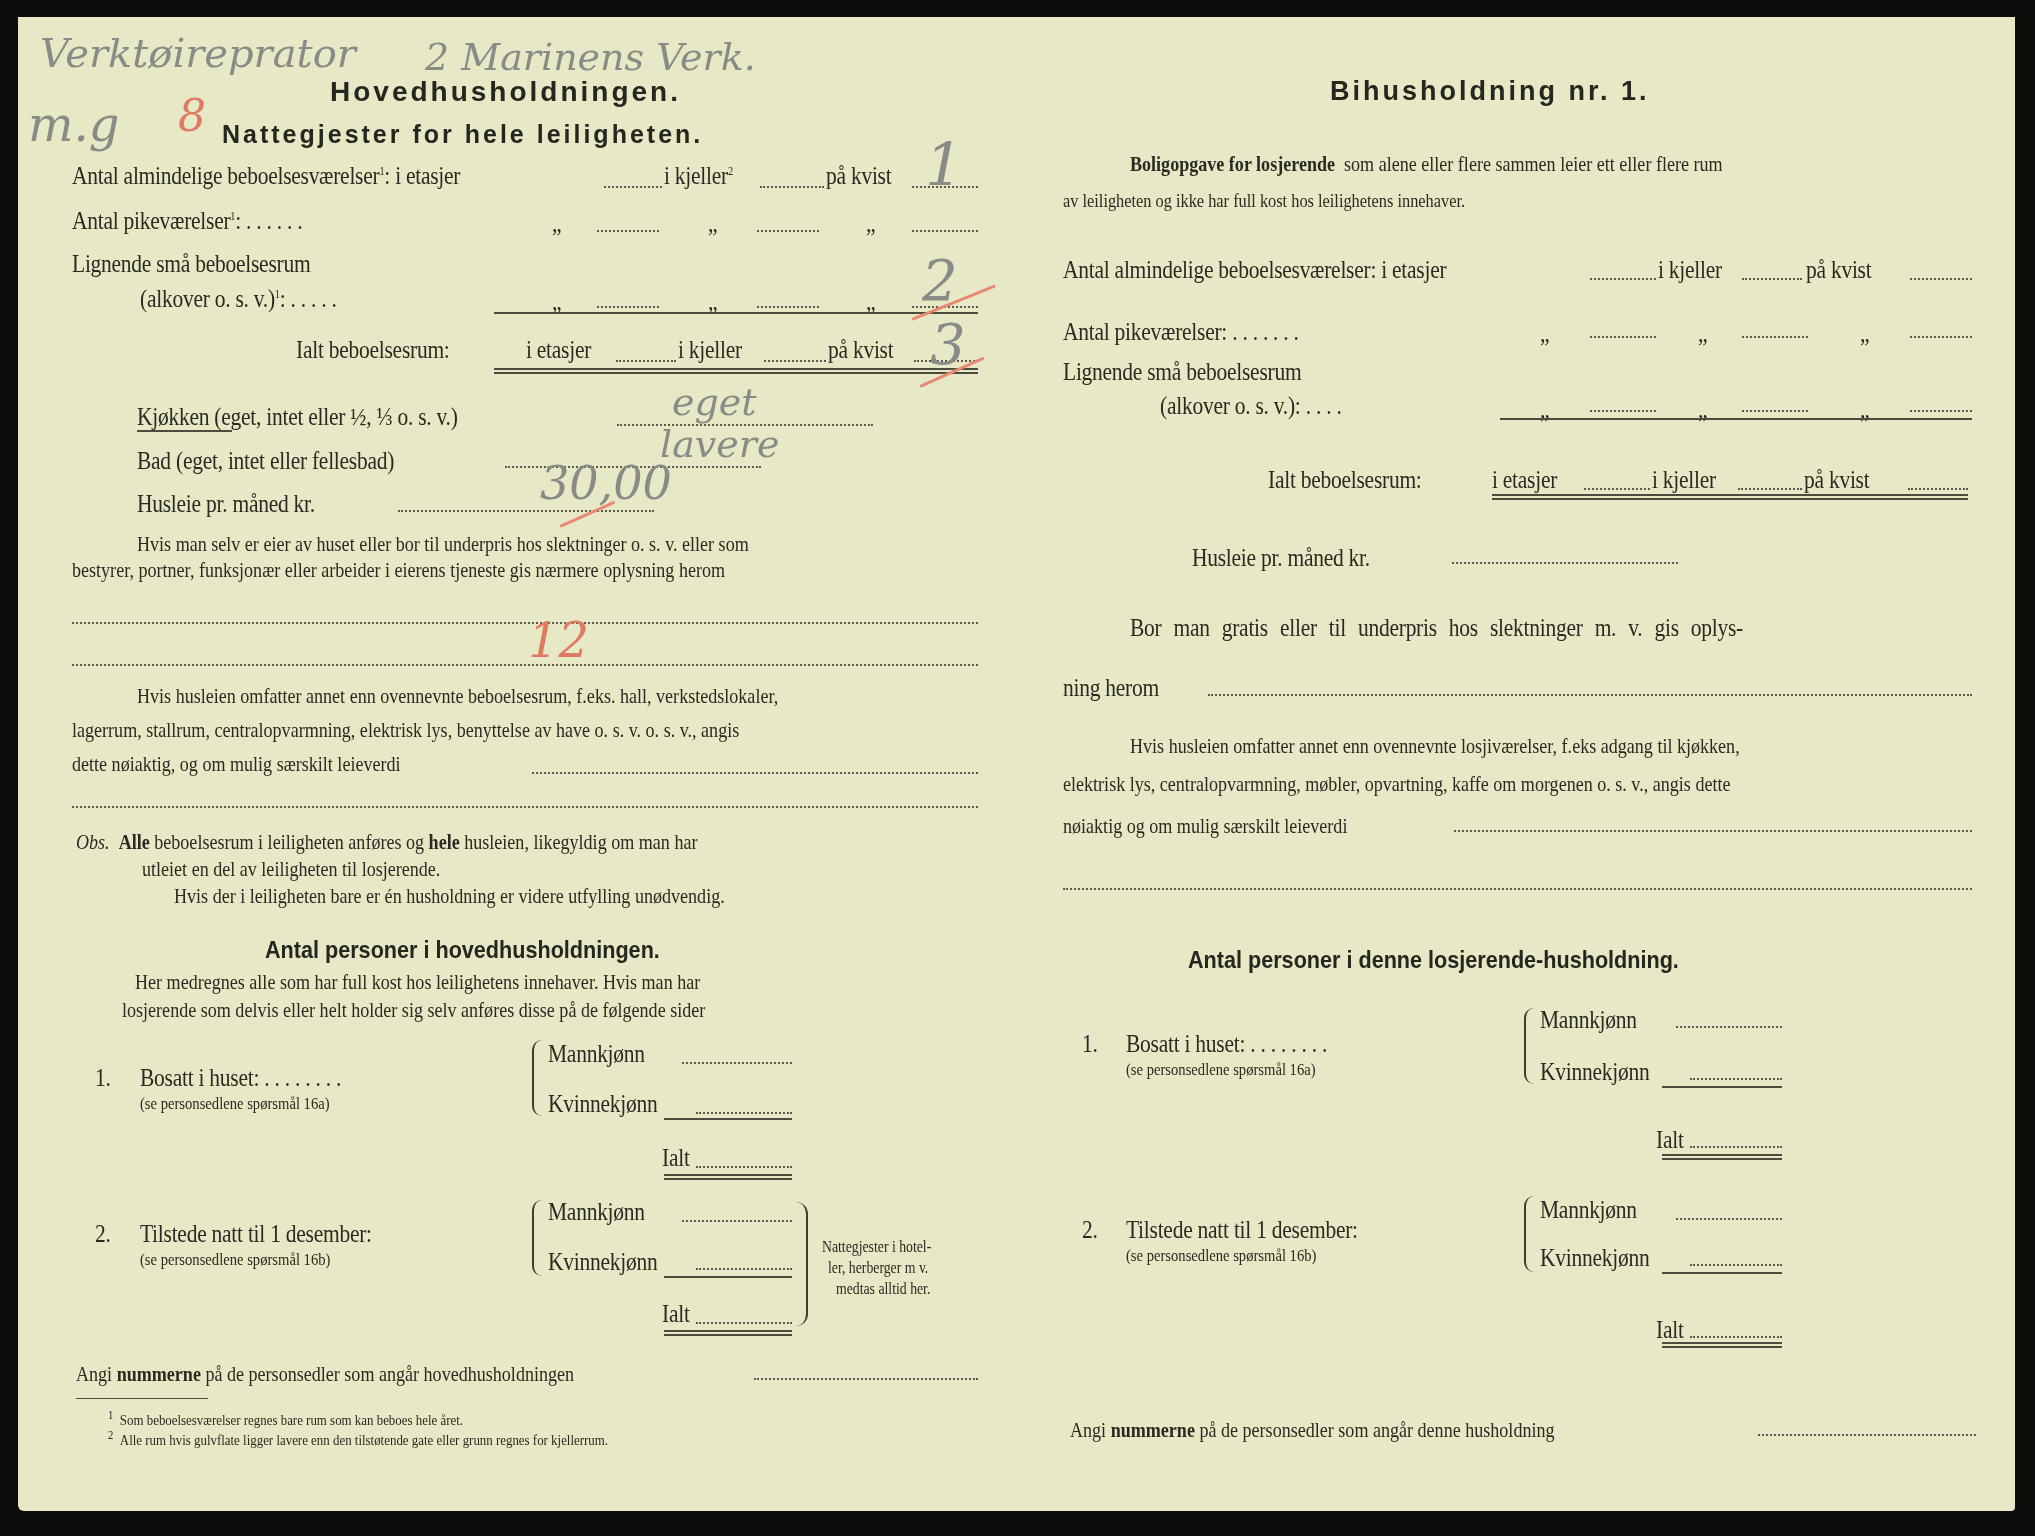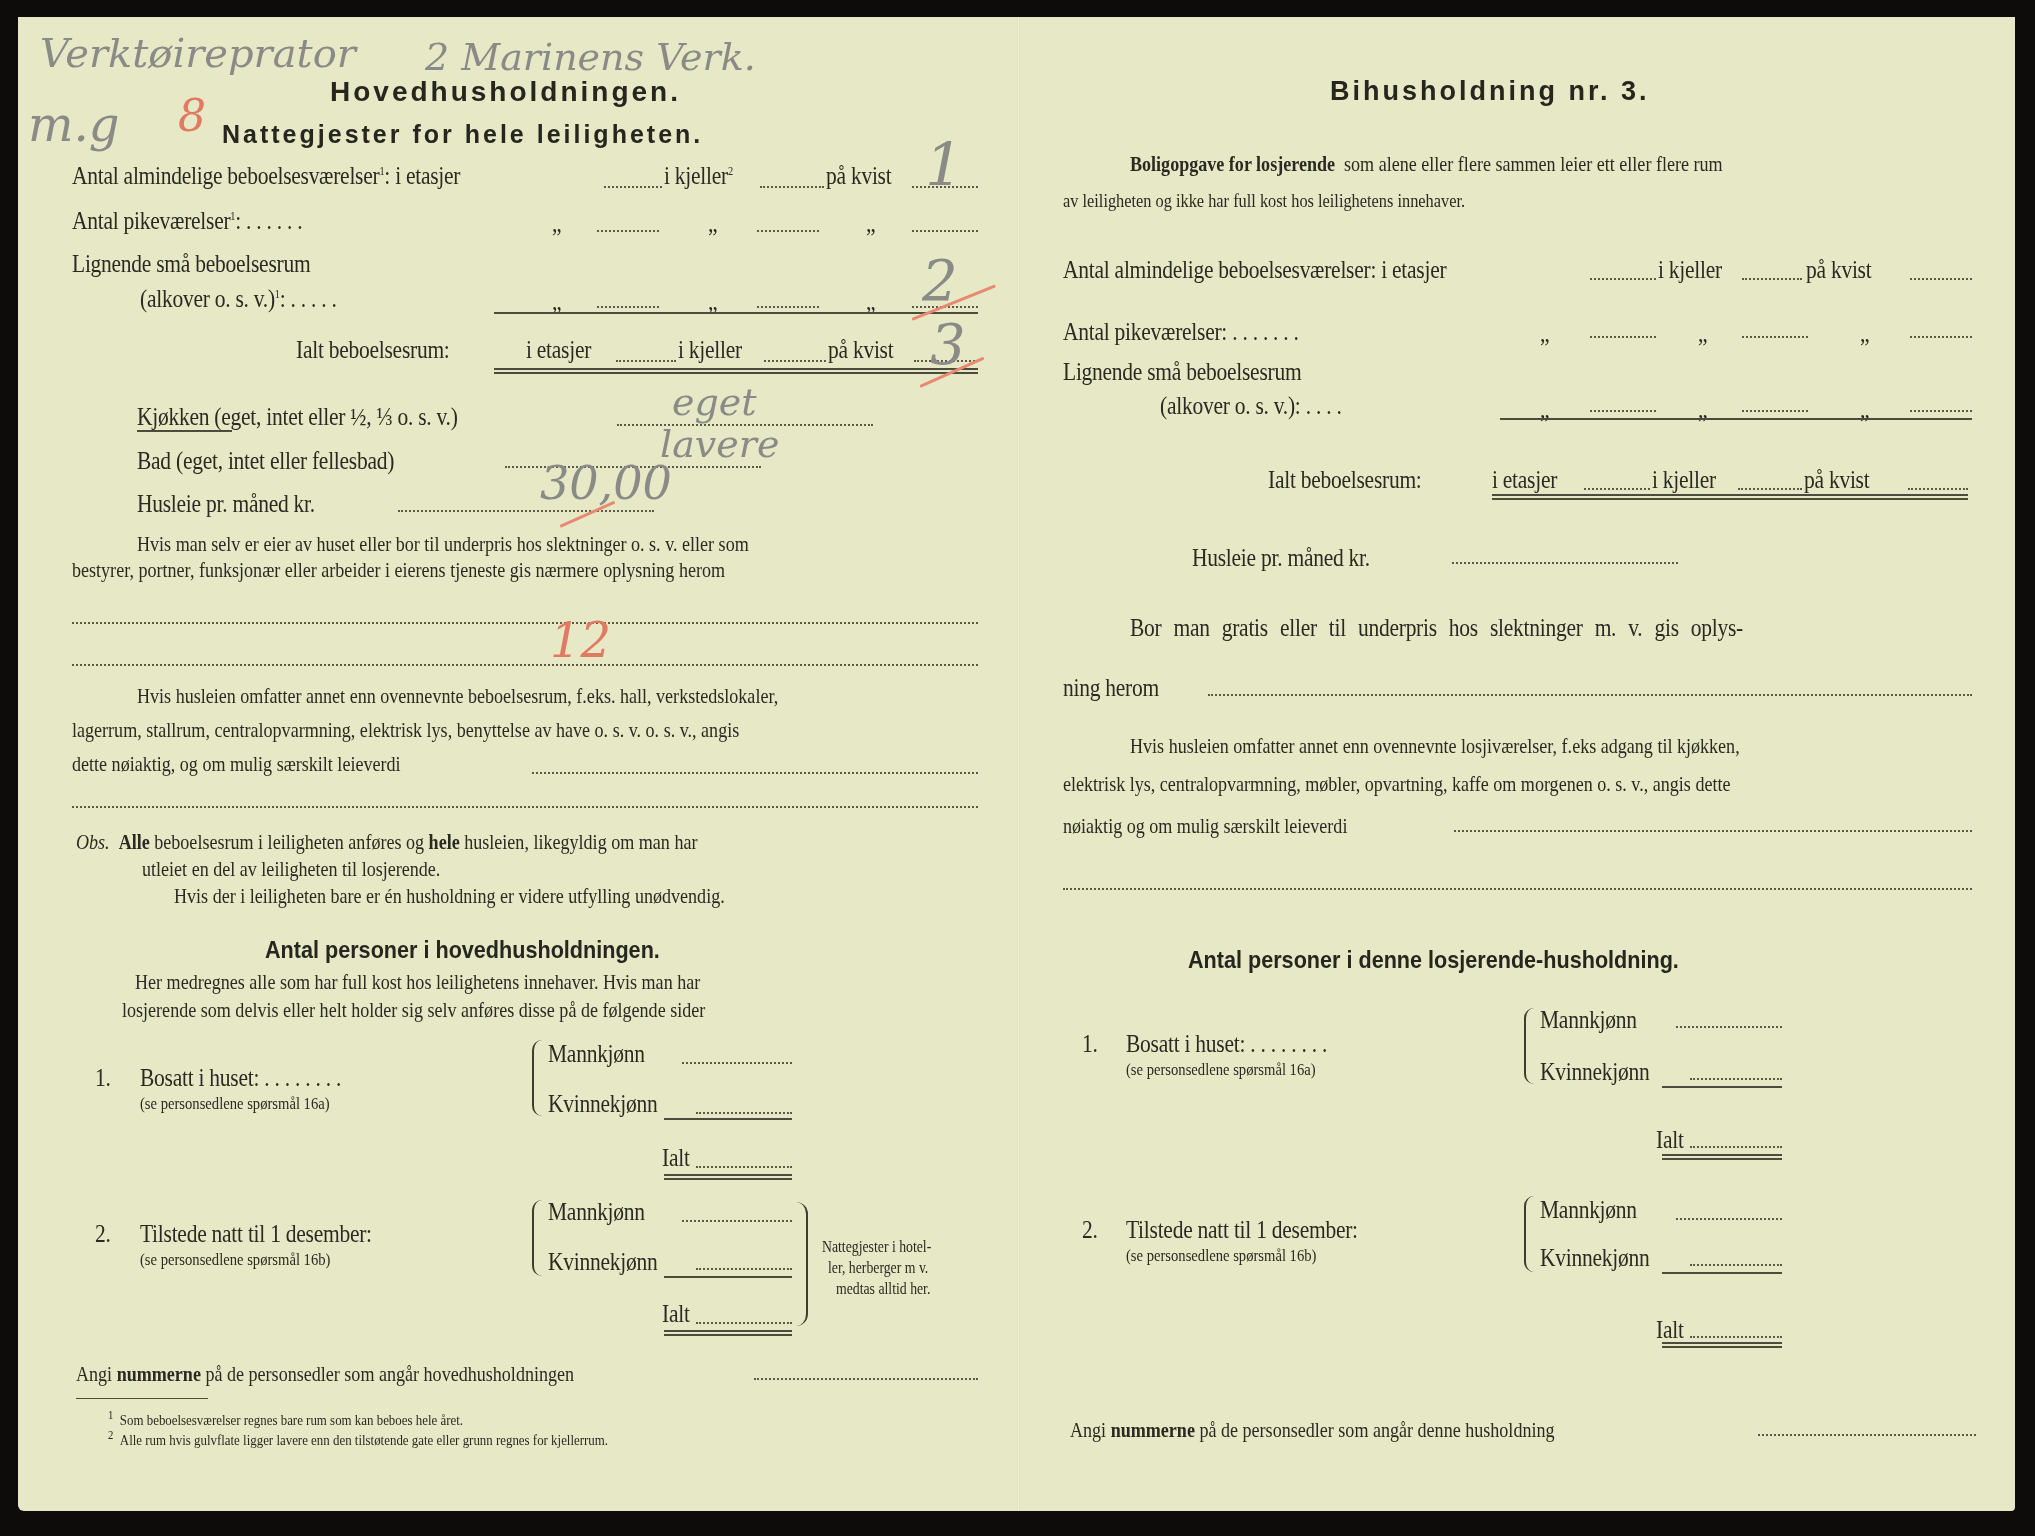--- a/index.html
+++ b/index.html
@@ -97,21 +97,21 @@
   <div class="hw" style="left:660px;top:422px;font-size:38px;">lavere</div>
 
   <div class="abs t" style="left:137px;top:490px;">Husleie pr. måned kr.</div>
   <div class="dots" style="left:398px;top:510px;width:256px;"></div>
   <div class="hw" style="left:540px;top:456px;font-size:46px;">30,00</div>
   <div class="redline" style="left:560px;top:525px;width:60px;transform:rotate(-24deg);"></div>
 
   <div class="abs ts" style="left:137px;top:532px;">Hvis man selv er eier av huset eller bor til underpris hos slektninger o. s. v. eller som</div>
   <div class="abs ts" style="left:72px;top:558px;">bestyrer, portner, funksjonær eller arbeider i eierens tjeneste gis nærmere oplysning herom</div>
   <div class="dots" style="left:72px;top:622px;width:906px;"></div>
-  <div class="hw red" style="left:550px;top:612px;font-size:48px;text-align:right;">12</div>
+  <div class="hw red" style="left:528px;top:612px;font-size:48px;text-align:right;">12</div>
   <div class="dots" style="left:72px;top:664px;width:906px;"></div>
 
   <div class="abs ts" style="left:137px;top:684px;">Hvis husleien omfatter annet enn ovennevnte beboelsesrum, f.eks. hall, verkstedslokaler,</div>
   <div class="abs ts" style="left:72px;top:718px;">lagerrum, stallrum, centralopvarmning, elektrisk lys, benyttelse av have o. s. v. o. s. v., angis</div>
   <div class="abs ts" style="left:72px;top:752px;">dette nøiaktig, og om mulig særskilt leieverdi</div>
   <div class="dots" style="left:532px;top:772px;width:446px;"></div>
   <div class="dots" style="left:72px;top:806px;width:906px;"></div>
 
   <div class="abs ts" style="left:76px;top:830px;">
     <i>Obs.</i>&nbsp;&nbsp;<b>Alle</b> <span>beboelsesrum i leiligheten anføres og</span> <b>hele</b> <span>husleien, likegyldig om man har</span>
@@ -156,21 +156,21 @@
   <div class="abs ts" style="left:76px;top:1362px;">
     <span>Angi</span> <b>nummerne</b> <span>på de personsedler som angår hovedhusholdningen</span>
   </div>
   <div class="dots" style="left:754px;top:1378px;width:224px;"></div>
   <div class="rule" style="left:76px;top:1398px;width:132px;border-bottom-width:1px;"></div>
   <div class="abs tx" style="left:108px;top:1408px;font-size:15px;"><sup>1</sup>&nbsp;&nbsp;<span>Som beboelsesværelser regnes bare rum som kan beboes hele året.</span></div>
   <div class="abs tx" style="left:108px;top:1428px;font-size:15px;"><sup>2</sup>&nbsp;&nbsp;<span>Alle rum hvis gulvflate ligger lavere enn den tilstøtende gate eller grunn regnes for kjellerrum.</span></div>
 </div>
 
 <div>
-  <div class="abs h2" style="left:1330px;top:76px;font-size:27px;">Bihusholdning nr. 3.</div>
+  <div class="abs h2" style="left:1330px;top:76px;font-size:27px;">Bihusholdning nr. 1.</div>
 
   <div class="abs ts" style="left:1130px;top:152px;">
     <b>Boligopgave for losjerende</b>&nbsp; <span>som alene eller flere sammen leier ett eller flere rum</span>
   </div>
   <div class="abs tx" style="left:1063px;top:190px;font-size:19px;">av leiligheten og ikke har full kost hos leilighetens innehaver.</div>
 
   <div class="abs t" style="left:1063px;top:256px;">Antal almindelige beboelsesværelser: i etasjer</div>
   <div class="dots" style="left:1590px;top:278px;width:66px;"></div>
   <div class="abs t" style="left:1658px;top:256px;">i kjeller</div>
   <div class="dots" style="left:1742px;top:278px;width:60px;"></div>

